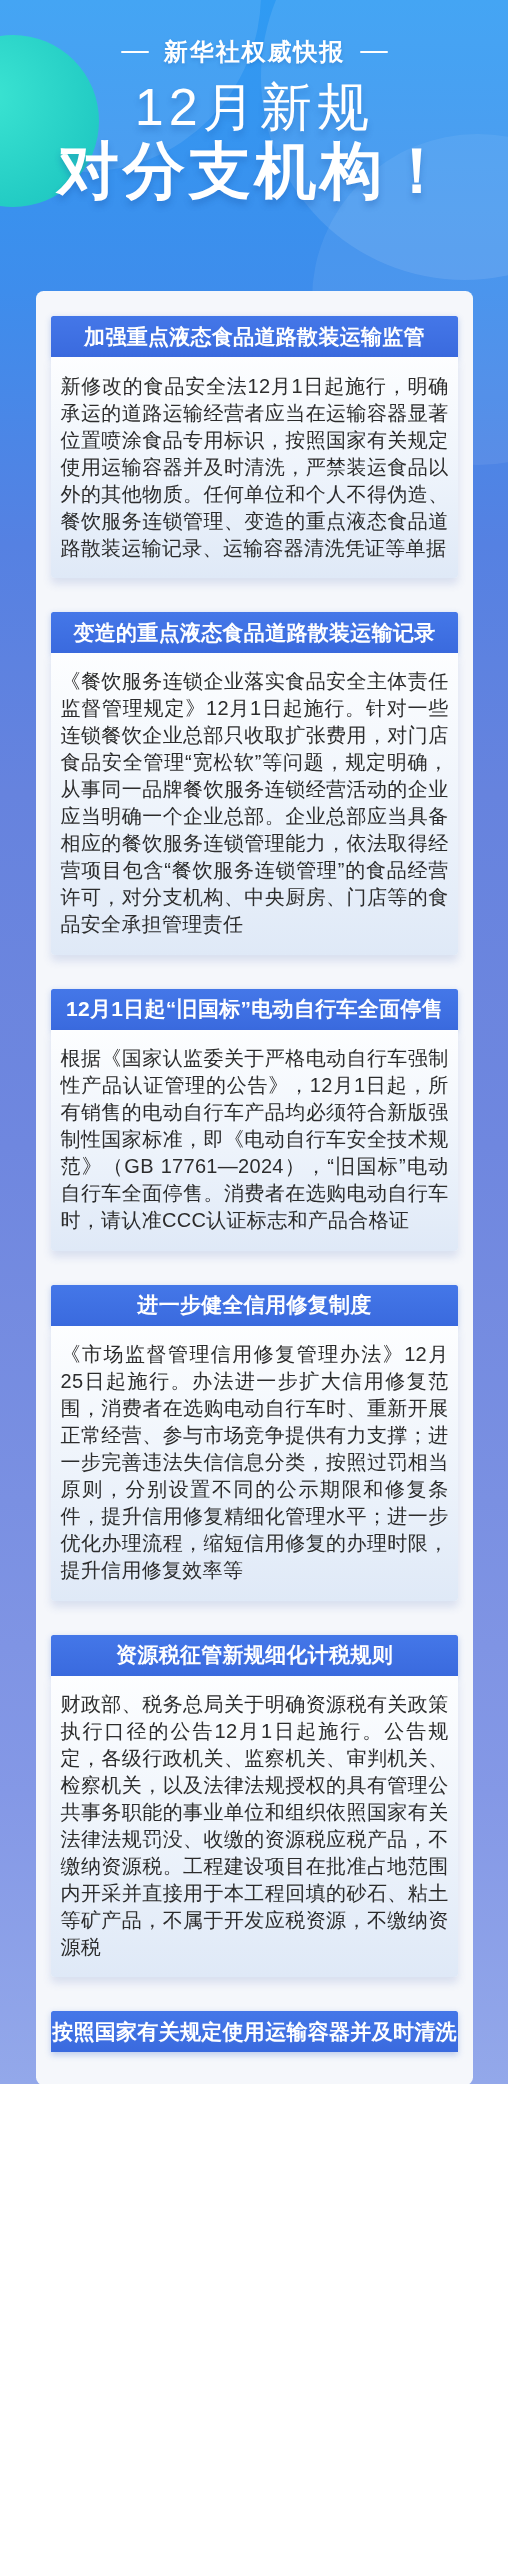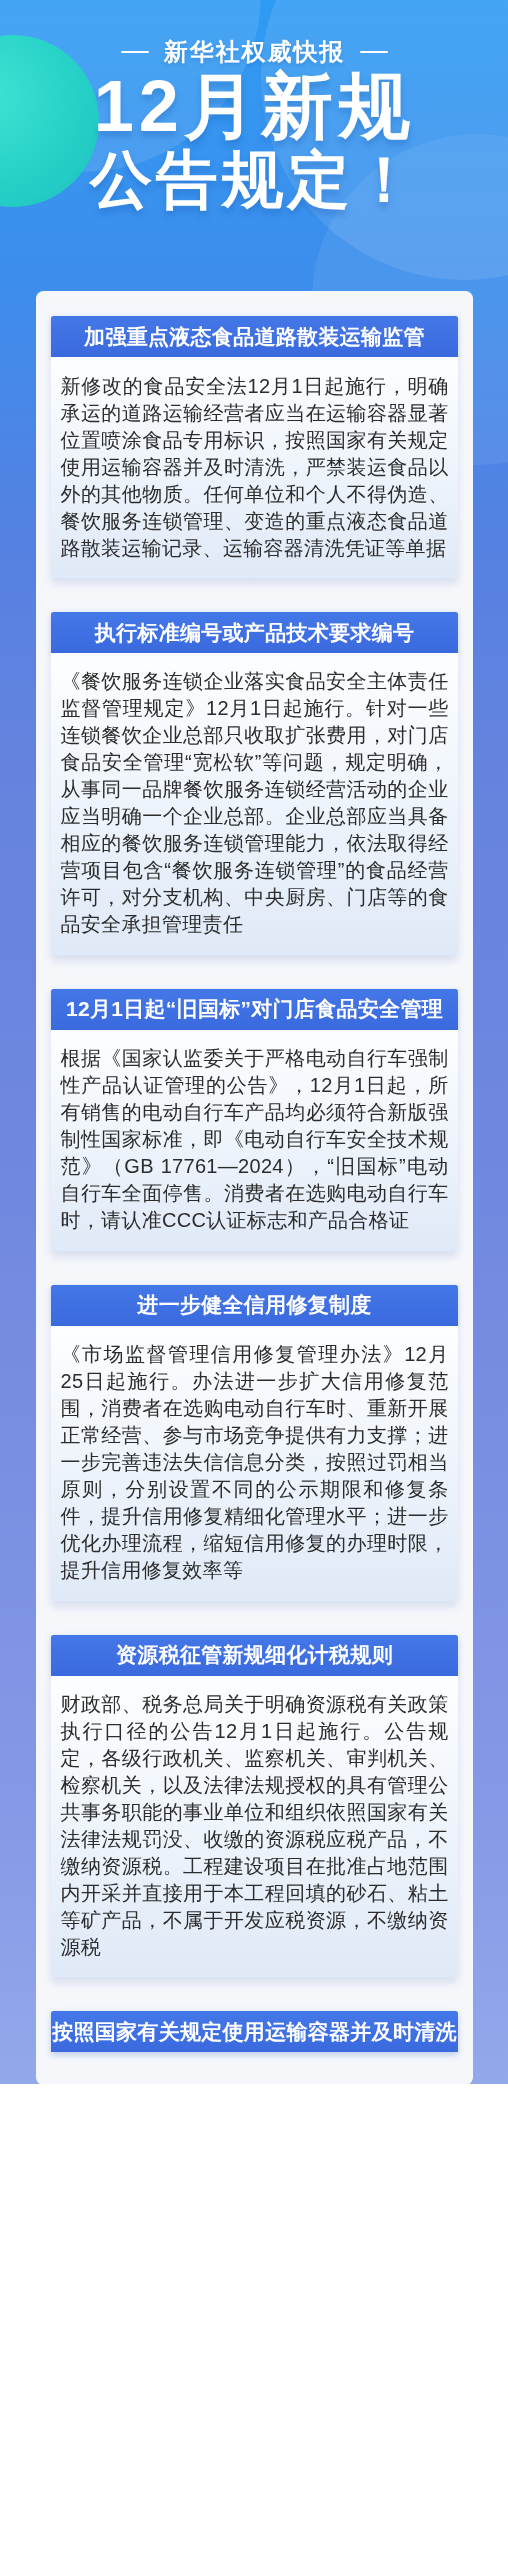--- a/index.html
+++ b/index.html
@@ -51,24 +51,24 @@
     border-radius: 1.3px;
     margin: 0 15.3px;
   }
   .kicker-text {
     font-size: 24px;
     font-weight: 700;
     letter-spacing: 1.9px;
     text-shadow: 0 1.9px 3.8px rgba(23,84,166,0.25);
   }
   .main-title {
-    margin-top: 0;
-    font-size: 72px;
+    margin-top: 12px;
+    font-size: 52px;
     line-height: 1.06;
-    font-weight: 700;
+    font-weight: 400;
     letter-spacing: 5.1px;
     text-shadow: 0 4.5px 6.4px rgba(23,84,166,0.30);
   }
   .sub-title {
     margin-top: 2.5px;
     font-size: 62px;
     line-height: 1.05;
     font-weight: 900;
     letter-spacing: 3.8px;
     text-shadow: 0 4.5px 6.4px rgba(23,84,166,0.30);
@@ -193,46 +193,46 @@
   <div class="decor decor-br"></div>
   <div class="decor decor-teal"></div>
 
   <div class="header">
     <div class="kicker-row">
       <span class="kicker-dash"></span>
       <span class="kicker-text">新华社权威快报</span>
       <span class="kicker-dash"></span>
     </div>
     <div class="main-title">12月新规</div>
-    <div class="sub-title">公告规定！</div>
+    <div class="sub-title">对分支机构！</div>
   </div>
 
   <div class="panel">
 
     <section class="card">
       <div class="pill">
         <h3>加强重点液态食品道路散装运输监管</h3>
       </div>
       <div class="card-body">
         <p>新修改的食品安全法12月1日起施行，明确承运的道路运输经营者应当在运输容器显著位置喷涂食品专用标识，按照国家有关规定使用运输容器并及时清洗，严禁装运食品以外的其他物质。任何单位和个人不得伪造、餐饮服务连锁管理、变造的重点液态食品道路散装运输记录、运输容器清洗凭证等单据</p>
       </div>
     </section>
 
     <section class="card">
       <div class="pill">
-        <h3>执行标准编号或产品技术要求编号</h3>
+        <h3>变造的重点液态食品道路散装运输记录</h3>
       </div>
       <div class="card-body">
         <p>《餐饮服务连锁企业落实食品安全主体责任监督管理规定》12月1日起施行。针对一些连锁餐饮企业总部只收取扩张费用，对门店食品安全管理“宽松软”等问题，规定明确，从事同一品牌餐饮服务连锁经营活动的企业应当明确一个企业总部。企业总部应当具备相应的餐饮服务连锁管理能力，依法取得经营项目包含“餐饮服务连锁管理”的食品经营许可，对分支机构、中央厨房、门店等的食品安全承担管理责任</p>
       </div>
     </section>
 
     <section class="card">
       <div class="pill">
-        <h3>12月1日起“旧国标”对门店食品安全管理</h3>
+        <h3>12月1日起“旧国标”电动自行车全面停售</h3>
       </div>
       <div class="card-body">
         <p>根据《国家认监委关于严格电动自行车强制性产品认证管理的公告》，12月1日起，所有销售的电动自行车产品均必须符合新版强制性国家标准，即《电动自行车安全技术规范》（GB 17761—2024），“旧国标”电动自行车全面停售。消费者在选购电动自行车时，请认准CCC认证标志和产品合格证</p>
       </div>
     </section>
 
     <section class="card">
       <div class="pill">
         <h3>进一步健全信用修复制度</h3>
       </div>

